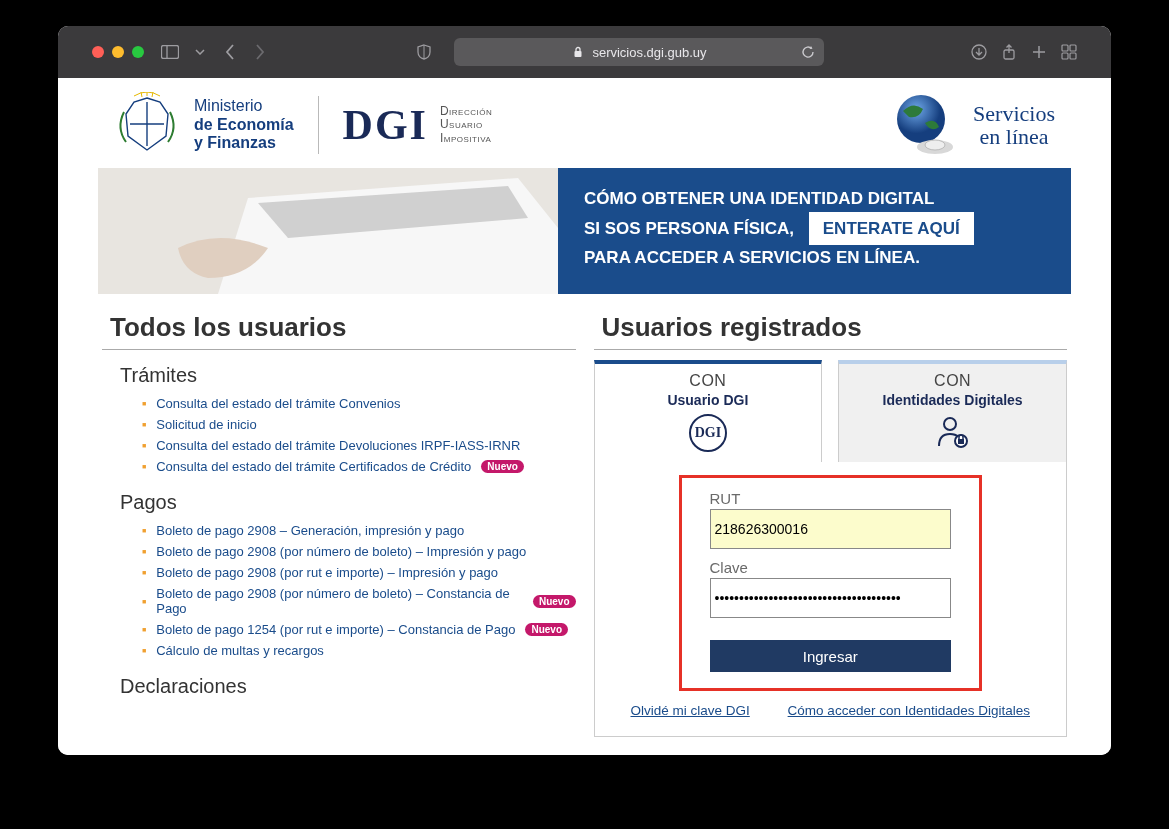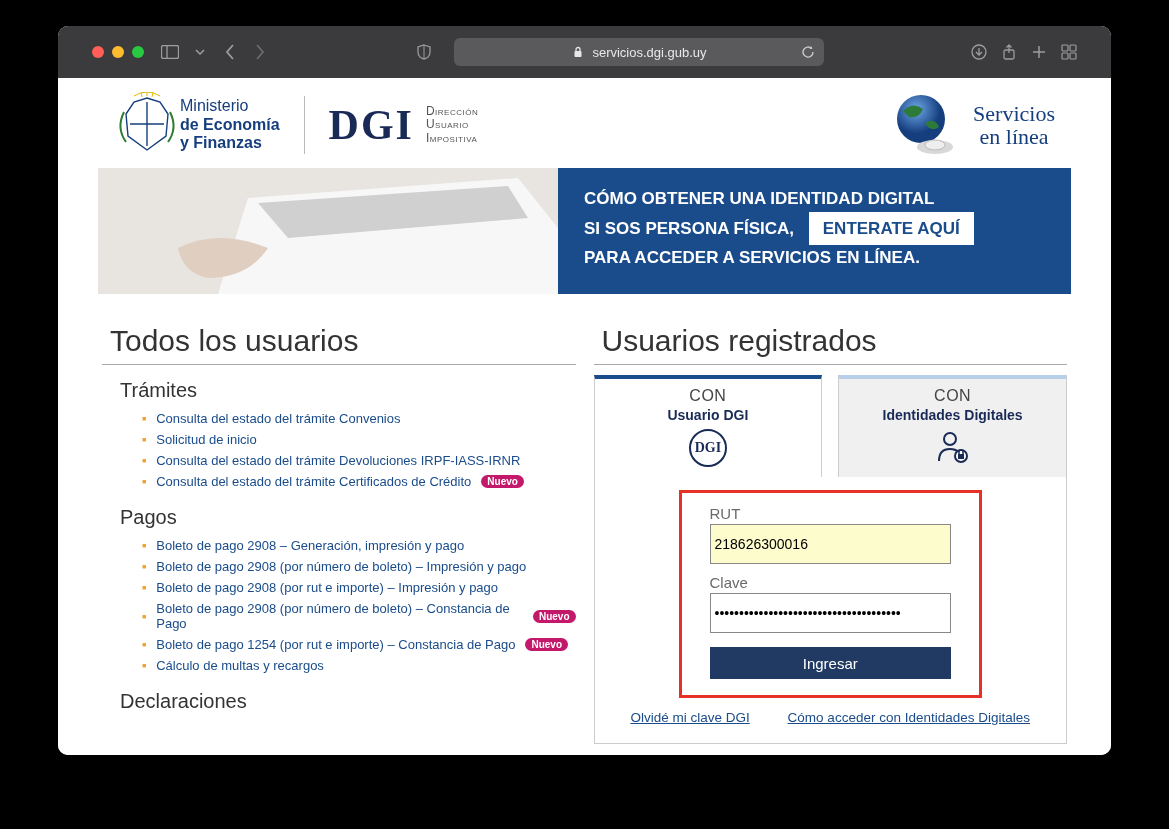--- a/index.html
+++ b/index.html
@@ -53,21 +53,21 @@
   .page {
     position: absolute; left:0; right:0; top:52px; bottom:0;
     overflow: hidden;
     background: #fff;
   }
   .header {
     display: flex; align-items: center; justify-content: space-between;
     padding: 14px 56px 10px 56px;
   }
   .logos { display:flex; align-items:center; gap:24px; }
-  .mef { display:flex; align-items:center; gap:0; }
+  .mef { display:flex; align-items:center; gap:14px; }
   .mef-text { color:#153e7e; font-size:16px; line-height:1.15; }
   .mef-text .l1 { font-weight:400; }
   .mef-text .l2 { font-weight:700; }
   .mef-text .l3 { font-weight:700; }
   .vline { width:1px; height:58px; background:#b9b9b9; }
   .dgi { display:flex; align-items:center; gap:12px; }
   .dgi-big { font-family: Georgia, 'Times New Roman', serif; font-weight:700; font-size:42px; letter-spacing:2px; color:#1a2a57; }
   .dgi-sub { font-size:12px; color:#555; line-height:1.1; font-variant:small-caps; letter-spacing:0.5px; }
   .servlinea { display:flex; align-items:center; gap:12px; }
   .servlinea-text { color:#153e7e; font-family: Georgia, serif; font-size:22px; line-height:1.05; text-align:center; }
@@ -98,24 +98,24 @@
     padding:4px 14px; margin-left:10px;
     font-weight:700;
   }
 
   .cols {
     display:flex; gap:18px;
     padding: 14px 44px 0 44px;
   }
   .panel { flex:1; }
   .panel h2 {
-    font-size:30px; font-weight:400; color:#333;
+    font-size:26px; font-weight:700; color:#333;
     border-bottom:1px solid #aaa;
     padding:4px 8px 6px 8px;
-    margin:12px 0 10px 0;
+    margin:0 0 10px 0;
   }
   .section-h { font-size:20px; color:#333; margin:14px 0 6px 18px; font-weight:400;}
   ul.links { list-style:none; margin:0 0 0 40px; padding:0; }
   ul.links li { font-size:13px; padding:3px 0; display:flex; align-items:center; gap:10px;}
   ul.links li::before { content:"■"; color:#f0a030; font-size:7px; margin-right:0; }
   ul.links a { color:#1a4c8b; text-decoration:none; }
   .badge { background:#c4186a; color:#fff; font-size:10px; padding:1px 6px; border-radius:8px; font-weight:700;}
 
   
   .login-tabs { display:flex; gap:16px; margin-top:8px; }
@@ -148,21 +148,21 @@
   }
   .field-label { color:#6a6a6a; font-size:15px; margin:2px 0 2px 0;}
   .txt {
     width:100%; height:40px;
     border:1px solid #888; padding:1px 4px;
     font-size:14px;
     font-family: Arial, sans-serif;
   }
   .txt.rut { background:#fcfccc; }
   .btn-ingresar {
-    width:100%; height:32px; margin-top:14px;
+    width:100%; height:32px; margin-top:22px;
     background:#203a63; color:#fff; border:none;
     font-size:15px; cursor:pointer;
   }
   .login-links {
     display:flex; justify-content:space-between;
     padding:12px 22px 0 22px; font-size:13.5px;
   }
   .login-links a { color:#1a4c8b; text-decoration:underline; }
 
   .laptop-svg { position:absolute; left:0; top:0; width:100%; height:100%; }

